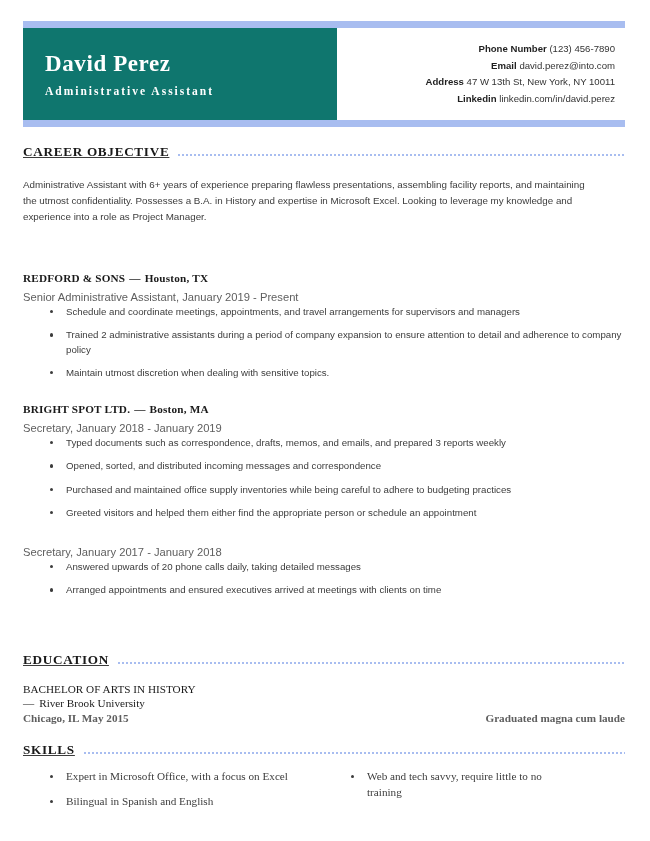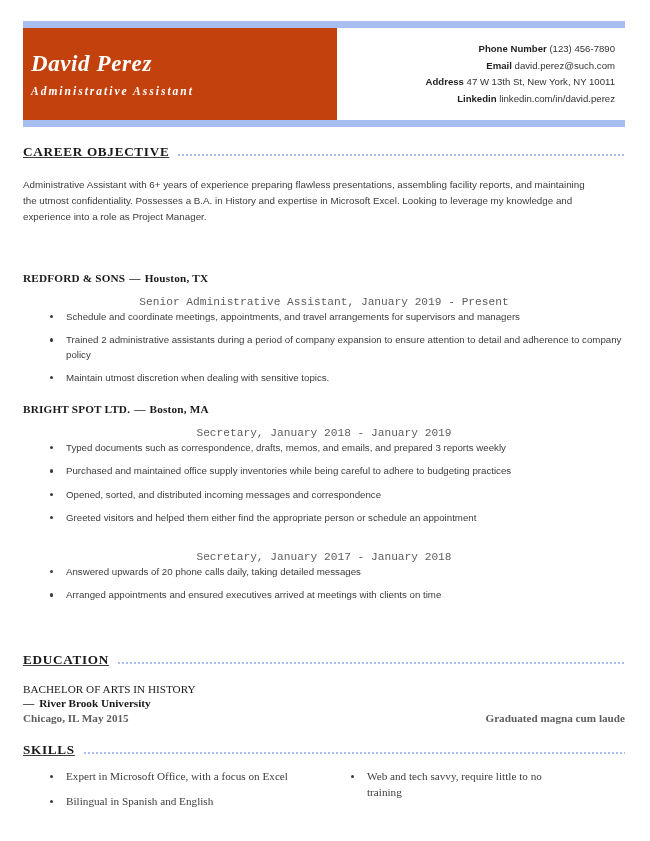--- a/index.html
+++ b/index.html
@@ -36,27 +36,26 @@
     width: 602px;
   }
   .header-body {
     position: relative;
     height: 92px;
     display: flex;
     align-items: stretch;
   }
   .header-left {
     width: 314px;
-    background: #c2410c;
+    background: #0f766e;
     display: flex;
     flex-direction: column;
     justify-content: center;
-    padding-left: 8px;
+    padding-left: 22px;
     box-sizing: border-box;
-    font-style: italic;
   }
   .name {
     font-family: "Liberation Serif", serif;
     font-weight: bold;
     font-size: 23px;
     color: #ffffff;
     letter-spacing: 0.6px;
     line-height: 1.1;
   }
   .job-title {
@@ -130,25 +129,24 @@
     font-weight: bold;
     font-size: 11.2px;
     color: #1a1a1a;
     letter-spacing: 0.2px;
   }
   .job-head .sep {
     font-weight: bold;
     padding: 0 4px;
   }
   .job-sub {
-    font-family: Liberation Mono, monospace;
+    font-family: Liberation Sans, sans-serif;
     font-size: 11.2px;
     color: #5e5e5e;
-    margin-top: 12px;
-    text-align: center;
+    margin-top: 7px;
   }
   ul.bullets {
     list-style: none;
     margin: 2px 0 0 0;
     padding: 0;
   }
   ul.bullets li {
     position: relative;
     padding-left: 43px;
     font-size: 9.7px;
@@ -170,21 +168,21 @@
 
   
   .edu-degree {
     font-family: "Liberation Serif", serif;
     font-weight: normal;
     font-size: 11.2px;
     color: #1a1a1a;
   }
   .edu-school {
     font-family: "Liberation Serif", serif;
-    font-weight: bold;
+    font-weight: normal;
     font-size: 11.2px;
     color: #1a1a1a;
     margin-top: 2px;
   }
   .edu-school .sep { padding-right: 5px; }
   .edu-row {
     display: flex;
     justify-content: space-between;
     align-items: baseline;
     margin-top: 3px;
@@ -239,21 +237,21 @@
         <div class="name">David Perez</div>
         <div class="job-title">Administrative Assistant</div>
       </div>
       <div class="header-right">
         <div class="contact-line">
           <span class="contact-label">Phone Number</span>
           <span>(123) 456-7890</span>
         </div>
         <div class="contact-line">
           <span class="contact-label">Email</span>
-          <span>david.perez@such.com</span>
+          <span>david.perez@into.com</span>
         </div>
         <div class="contact-line">
           <span class="contact-label">Address</span>
           <span>47 W 13th St, New York, NY 10011</span>
         </div>
         <div class="contact-line">
           <span class="contact-label">Linkedin</span>
           <span>linkedin.com/in/david.perez</span>
         </div>
       </div>
@@ -288,22 +286,22 @@
   <div class="section" style="top:403px;">
     <div class="job-head">
       <span>BRIGHT SPOT LTD.</span><span class="sep">—</span><span>Boston, MA</span>
     </div>
     <div class="job-sub">
       <span>Secretary,</span>
       <span>January 2018 - January 2019</span>
     </div>
     <ul class="bullets">
       <li>Typed documents such as correspondence, drafts, memos, and emails, and prepared 3 reports weekly</li>
+      <li>Opened, sorted, and distributed incoming messages and correspondence</li>
       <li>Purchased and maintained office supply inventories while being careful to adhere to budgeting practices</li>
-      <li>Opened, sorted, and distributed incoming messages and correspondence</li>
       <li>Greeted visitors and helped them either find the appropriate person or schedule an appointment</li>
     </ul>
   </div>
 
   <div class="section" style="top:539px;">
     <div class="job-sub">
       <span>Secretary,</span>
       <span>January 2017 - January 2018</span>
     </div>
     <ul class="bullets">

